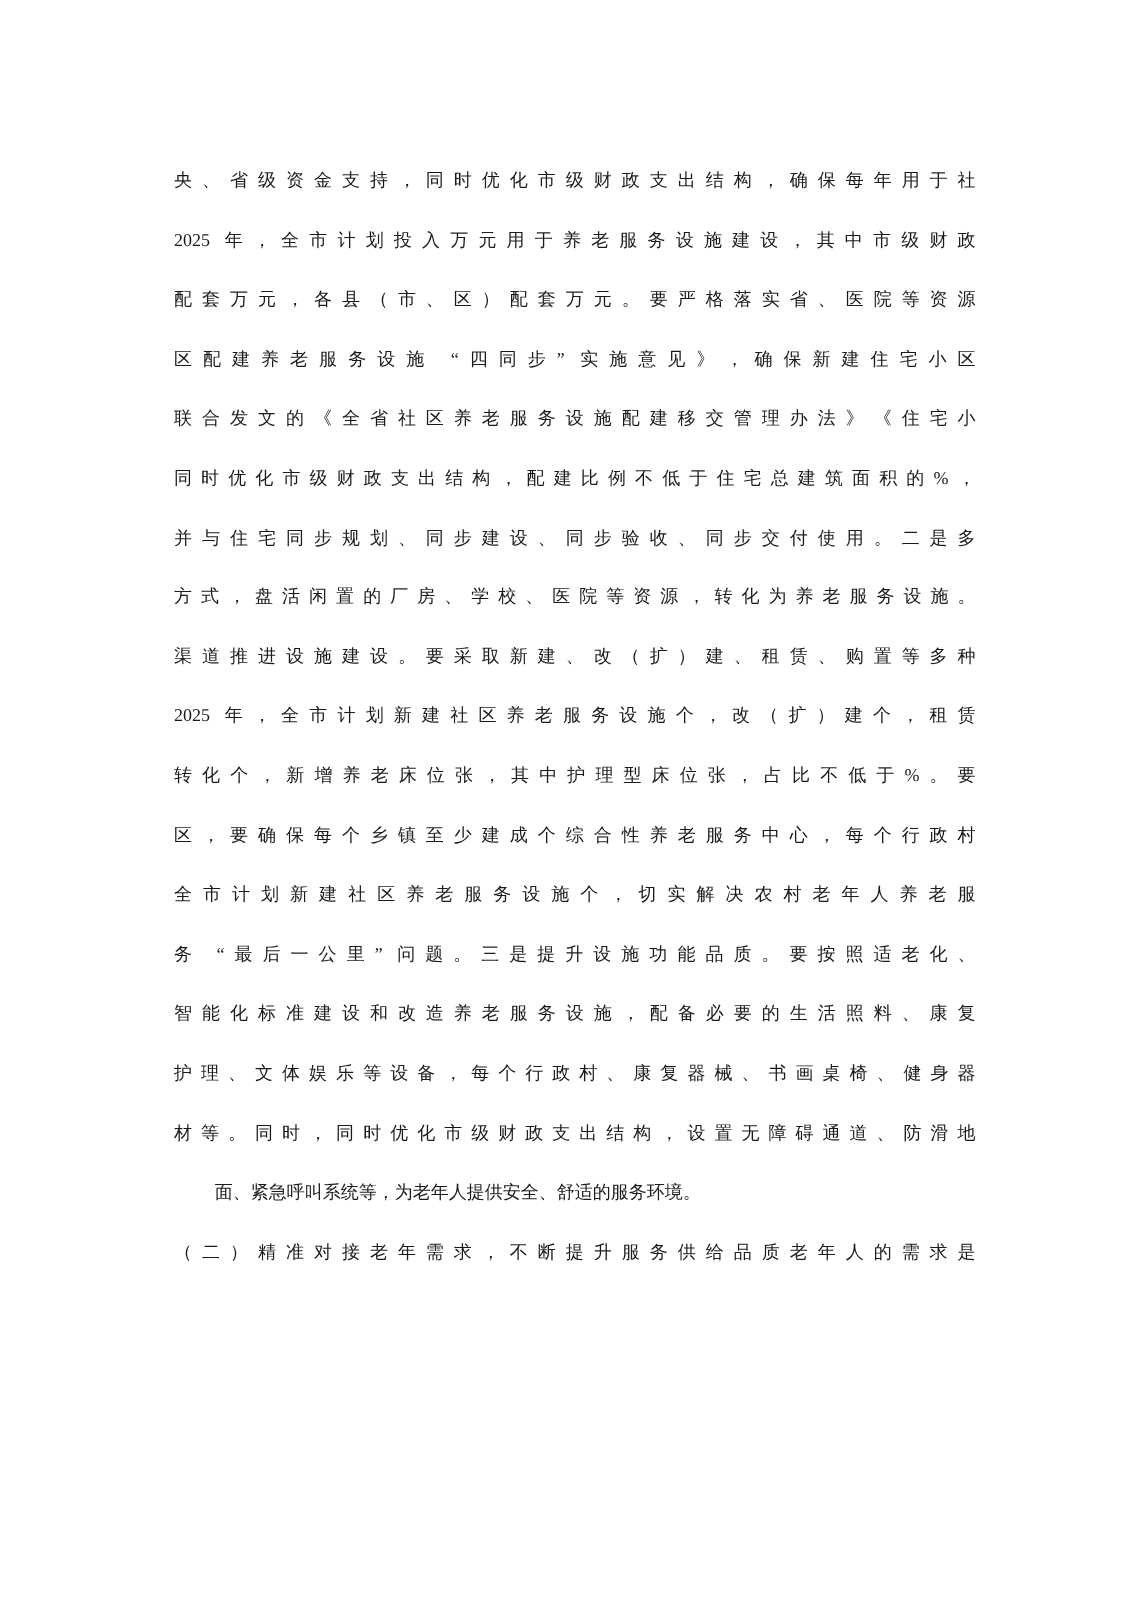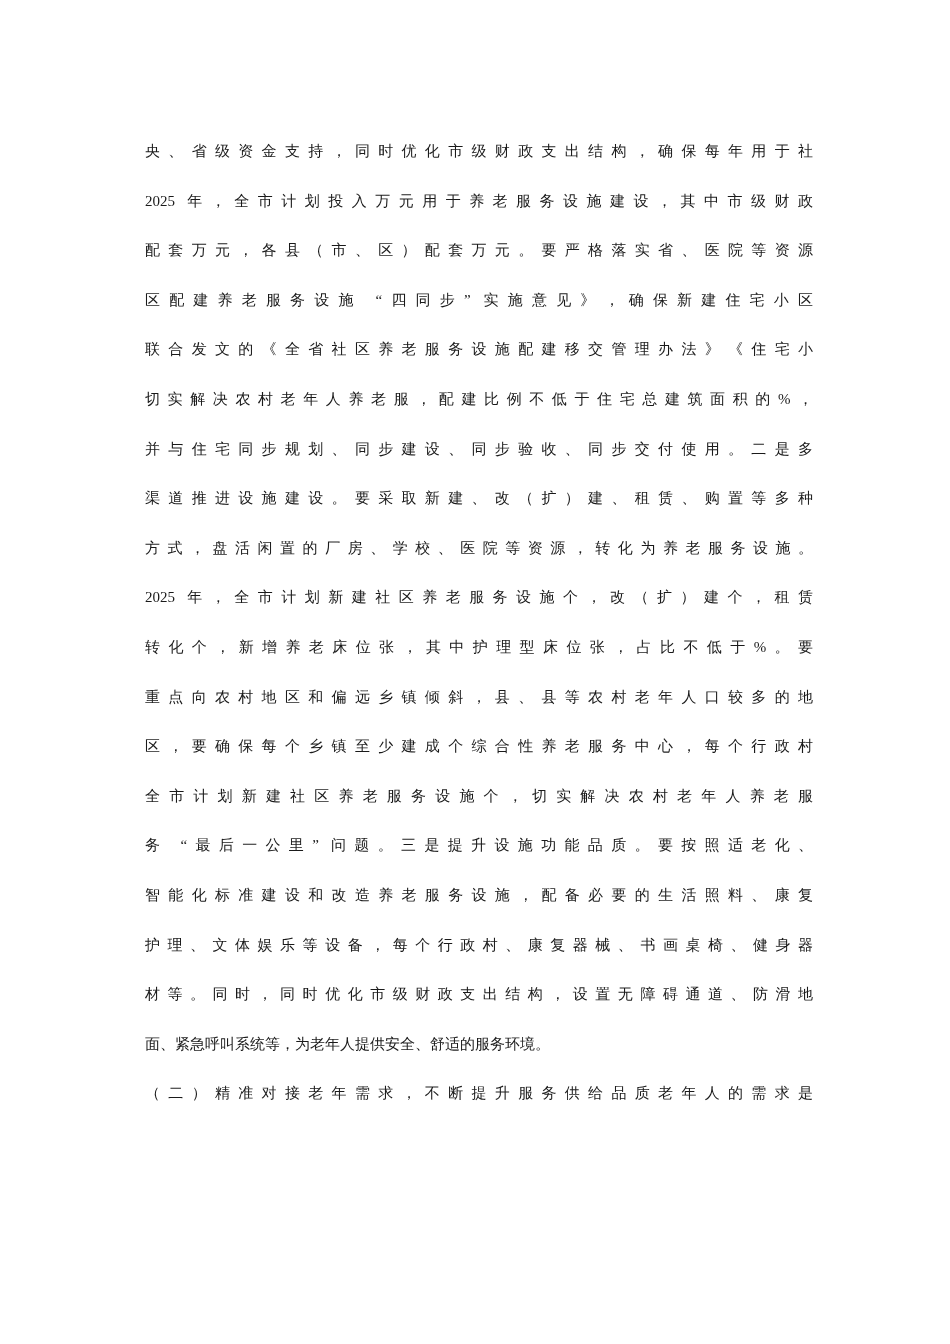--- a/index.html
+++ b/index.html
@@ -25,39 +25,39 @@
     font-size: 15px;
     line-height: 49.6px;
     color: #1a1a1a;
     white-space: pre;
     text-align: justify;
     text-align-last: justify;
     overflow: visible;
   }
   .line.para-end {
     text-align-last: left;
+    margin-left: 34px;
   }
 </style>
 </head>
 <body>
 
 <div class="page">
   <div class="text-block">
     <div class="line">央、省级资金支持，同时优化市级财政支出结构，确保每年用于社</div>
     <div class="line">2025 年，全市计划投入万元用于养老服务设施建设，其中市级财政</div>
     <div class="line">配套万元，各县（市、区）配套万元。要严格落实省、医院等资源</div>
     <div class="line">区配建养老服务设施 “四同步” 实施意见》，确保新建住宅小区</div>
     <div class="line">联合发文的《全省社区养老服务设施配建移交管理办法》《住宅小</div>
-    <div class="line">切实解决农村老年人养老服，配建比例不低于住宅总建筑面积的%，</div>
+    <div class="line">同时优化市级财政支出结构，配建比例不低于住宅总建筑面积的%，</div>
     <div class="line">并与住宅同步规划、同步建设、同步验收、同步交付使用。二是多</div>
+    <div class="line">方式，盘活闲置的厂房、学校、医院等资源，转化为养老服务设施。</div>
     <div class="line">渠道推进设施建设。要采取新建、改（扩）建、租赁、购置等多种</div>
-    <div class="line">方式，盘活闲置的厂房、学校、医院等资源，转化为养老服务设施。</div>
     <div class="line">2025 年，全市计划新建社区养老服务设施个，改（扩）建个，租赁</div>
     <div class="line">转化个，新增养老床位张，其中护理型床位张，占比不低于%。要</div>
-    <div class="line">重点向农村地区和偏远乡镇倾斜，县、县等农村老年人口较多的地</div>
     <div class="line">区，要确保每个乡镇至少建成个综合性养老服务中心，每个行政村</div>
     <div class="line">全市计划新建社区养老服务设施个，切实解决农村老年人养老服</div>
     <div class="line">务 “最后一公里” 问题。三是提升设施功能品质。要按照适老化、</div>
     <div class="line">智能化标准建设和改造养老服务设施，配备必要的生活照料、康复</div>
     <div class="line">护理、文体娱乐等设备，每个行政村、康复器械、书画桌椅、健身器</div>
     <div class="line">材等。同时，同时优化市级财政支出结构，设置无障碍通道、防滑地</div>
     <div class="line para-end">面、紧急呼叫系统等，为老年人提供安全、舒适的服务环境。</div>
     <div class="line">（二）精准对接老年需求，不断提升服务供给品质老年人的需求是</div>
   </div>
 </div>

